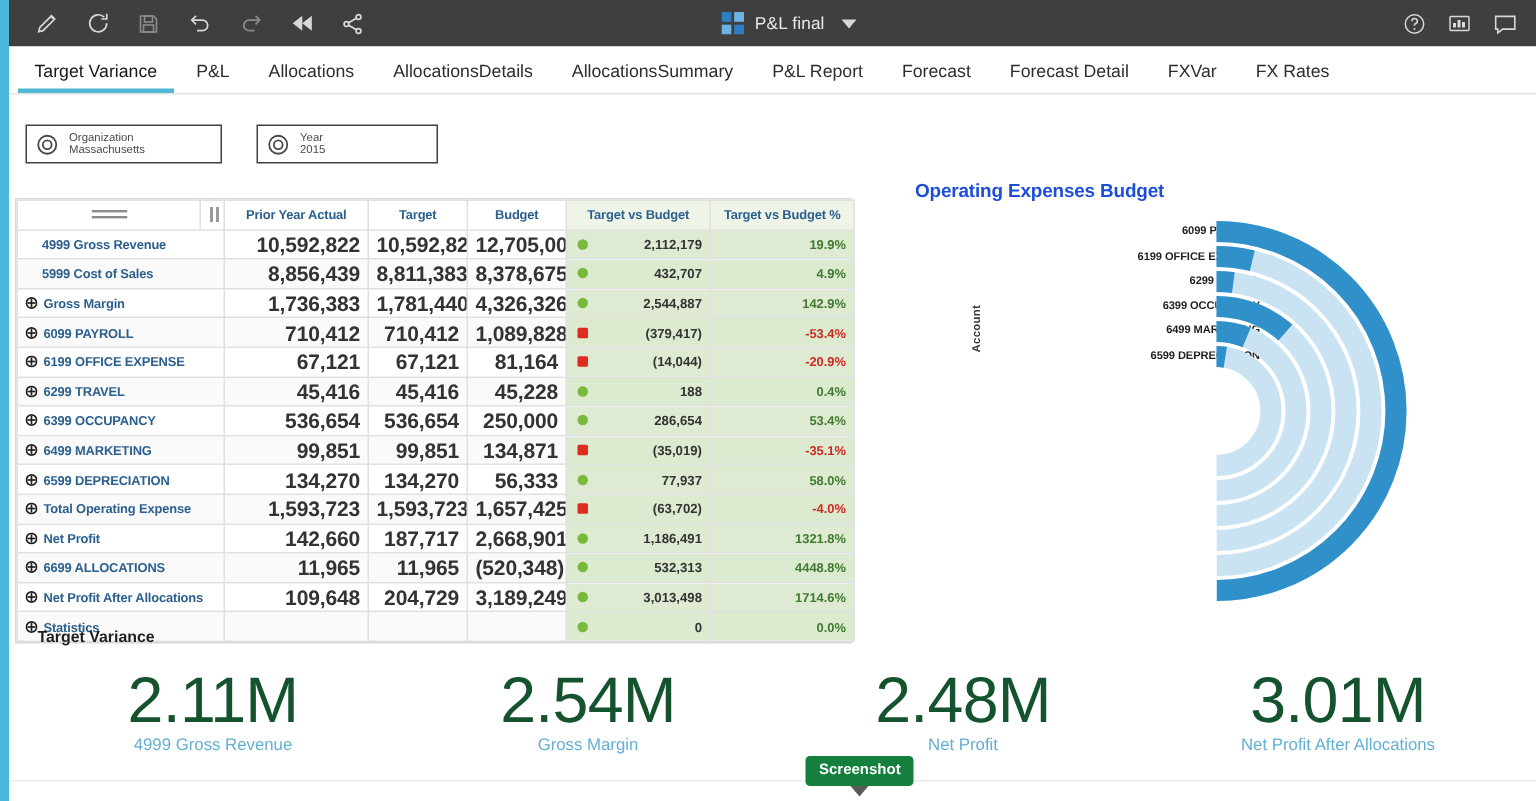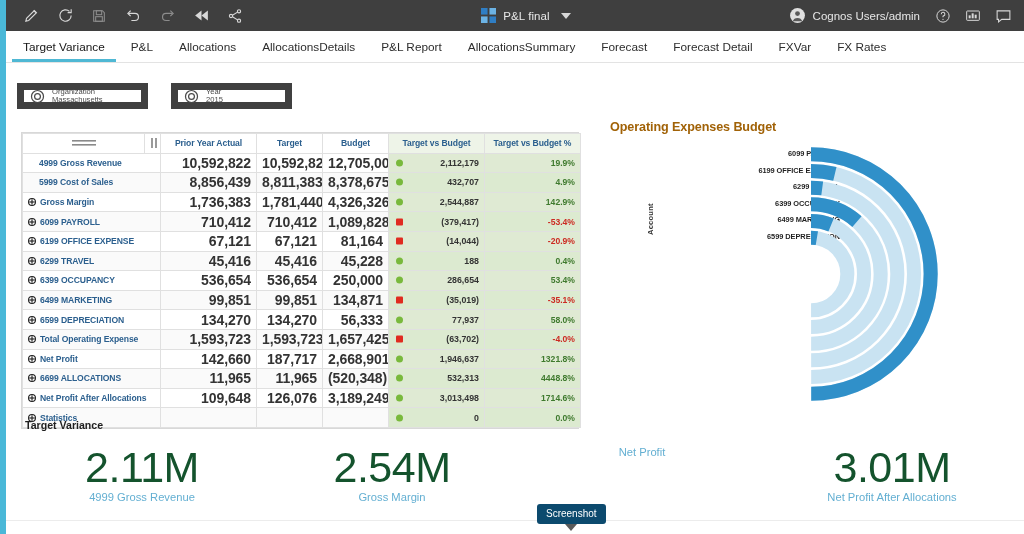--- a/index.html
+++ b/index.html
@@ -102,34 +102,34 @@
   .canvas {
     position: absolute; left: 6px; top: 64px;
     width: 1018px; height: 456px;
     background: #fff;
   }
 
   
   .prompt {
     position: absolute;
     height: 26px;
-    border: 7px solid #404040;
+    border: 1px solid #404040;
     background: #fff;
     display: flex; align-items: center;
     padding: 0 8px 0 6px;
     cursor: pointer;
   }
   .prompt-icon { width: 15px; height: 15px; flex: 0 0 15px; margin-right: 7px; }
   .prompt-text { line-height: 1.12; }
   .prompt-label { font-size: 7.6px; color: #4a4a4a; display: block; }
   .prompt-value { font-size: 7.6px; color: #4a4a4a; display: block; }
 
   
   .crosstab {
-    position: absolute; left: 15px; top: 68px;
+    position: absolute; left: 4px; top: 68px;
     width: 558px;
     border: 1px solid #d8d8d8;
     background: #fff;
     font-size: 9px;
   }
   table.xt { border-collapse: collapse; width: 100%; table-layout: fixed; }
   table.xt th, table.xt td {
     border: 1px solid #e0e0e0;
     padding: 0 5px;
     height: 19.6px;
@@ -188,21 +188,21 @@
   .pct-pos { color: #3f7a2e; }
   .pct-neg { color: #cc2a22; }
 
   
   .chartbox {
     position: absolute; left: 580px; top: 46px;
     width: 438px; height: 310px;
   }
   .chart-title {
     position: absolute; left: 24px; top: 10px;
-    font-size: 12.6px; font-weight: bold; color: #a16207;
+    font-size: 12.6px; font-weight: bold; color: #1d4ed8;
     letter-spacing: -.1px;
   }
   .axis-title {
     position: absolute; left: 60px; top: 125px;
     font-size: 7.6px; font-weight: bold; color: #3a3a3a;
     transform: rotate(-90deg); transform-origin: left top;
     letter-spacing: .2px;
   }
   .radial-labels {
     position: absolute; left: 74px; top: 36px;
@@ -236,26 +236,27 @@
     font-size: 43px; color: #14532d; font-weight: normal;
     line-height: 1.05; letter-spacing: -.5px;
   }
   .kpi-label {
     font-size: 11.2px; color: #63afd2; margin-top: 1px;
   }
 
   
   .tooltip {
     position: absolute; left: 537px; top: 504px;
-    background: #0c4a6e; color: #fff;
+    background: #15803d; color: #fff;
     font-size: 10px;
     padding: 4px 9px 5px;
     border-radius: 3px;
     z-index: 60;
     white-space: nowrap;
+    font-weight: bold;
   }
   .tooltip::after {
     content: ""; position: absolute;
     left: 50%; margin-left: -6px; bottom: -7px;
     width: 0; height: 0;
     border-left: 6px solid transparent;
     border-right: 6px solid transparent;
     border-top: 7px solid #5a5a5a;
   }
 
@@ -332,28 +333,20 @@
           <rect x="9" y="0" width="7" height="7" fill="#6cb3e4"></rect>
           <rect x="0" y="9" width="7" height="7" fill="#6cb3e4"></rect>
           <rect x="9" y="9" width="7" height="7" fill="#2f7ec4"></rect>
         </svg>
         <span class="doc-title">P&amp;L final</span>
         <span class="caret-down"></span>
       </div>
     </div>
 
     <div class="tb-right">
-      <div class="user-chip">
-        <svg width="17" height="17" viewBox="0 0 24 24">
-          <circle cx="12" cy="12" r="10.5" fill="#e0e0e0"></circle>
-          <circle cx="12" cy="9.3" r="3.4" fill="#5a5a5a"></circle>
-          <path d="M5.2 20.2a7.2 7.2 0 0 1 13.6 0z" fill="#5a5a5a"></path>
-        </svg>
-        <span class="user-name">Cognos Users/admin</span>
-      </div>
       <div class="tb-ibtn">
         <svg width="16" height="16" viewBox="0 0 24 24" fill="none" stroke="#d8d8d8" stroke-width="1.5">
           <circle cx="12" cy="12" r="9.2"></circle>
           <path d="M9.4 9.2a2.7 2.7 0 1 1 3.4 2.6c-.7.25-.9.8-.9 1.5v.5" stroke-width="1.6"></path>
           <circle cx="12" cy="17" r="1" fill="#d8d8d8" stroke="none"></circle>
         </svg>
       </div>
       <div class="tb-ibtn">
         <svg width="16" height="16" viewBox="0 0 24 24" fill="none" stroke="#d8d8d8" stroke-width="1.5">
           <rect x="2.5" y="4.5" width="19" height="14" rx="1"></rect>
@@ -368,22 +361,22 @@
         </svg>
       </div>
     </div>
   </div>
 
   <div class="tabstrip" id="tabstrip">
       <div class="tab active">Target Variance</div>
       <div class="tab">P&amp;L</div>
       <div class="tab">Allocations</div>
       <div class="tab">AllocationsDetails</div>
+      <div class="tab">AllocationsSummary</div>
       <div class="tab">P&amp;L Report</div>
-      <div class="tab">AllocationsSummary</div>
       <div class="tab">Forecast</div>
       <div class="tab">Forecast Detail</div>
       <div class="tab">FXVar</div>
       <div class="tab">FX Rates</div>
     </div>
 
   <div class="canvas">
 
     <div class="prompt" id="prompt0" style="left:11px; top:19px; width:131px;">
       <svg class="prompt-icon" viewBox="0 0 16 16">
@@ -545,21 +538,21 @@
             </tr>
             <tr class="">
               <td class="rowlabel" colspan="2"><svg class="exp-ic" viewBox="0 0 10 10">
                   <circle cx="5" cy="5" r="4.3" fill="none" stroke="#1f1f1f" stroke-width="1.4"></circle>
                   <rect x="4.3" y="1.6" width="1.4" height="6.8" fill="#1f1f1f"></rect>
                   <rect x="1.6" y="4.3" width="6.8" height="1.4" fill="#1f1f1f"></rect>
                 </svg><span>Net Profit</span></td>
               <td class="num">142,660</td>
               <td class="num">187,717</td>
               <td class="num">2,668,901</td>
-              <td class="tvb-cell"><span class="status-dot good"></span><span>1,946,637</span></td>
+              <td class="tvb-cell"><span class="status-dot good"></span><span>1,186,491</span></td>
               <td class="pct-cell"><span class="pct-pos">1321.8%</span></td>
             </tr>
             <tr class="alt">
               <td class="rowlabel" colspan="2"><svg class="exp-ic" viewBox="0 0 10 10">
                   <circle cx="5" cy="5" r="4.3" fill="none" stroke="#1f1f1f" stroke-width="1.4"></circle>
                   <rect x="4.3" y="1.6" width="1.4" height="6.8" fill="#1f1f1f"></rect>
                   <rect x="1.6" y="4.3" width="6.8" height="1.4" fill="#1f1f1f"></rect>
                 </svg><span>6699 ALLOCATIONS</span></td>
               <td class="num">11,965</td>
               <td class="num">11,965</td>
@@ -567,21 +560,21 @@
               <td class="tvb-cell"><span class="status-dot good"></span><span>532,313</span></td>
               <td class="pct-cell"><span class="pct-pos">4448.8%</span></td>
             </tr>
             <tr class="">
               <td class="rowlabel" colspan="2"><svg class="exp-ic" viewBox="0 0 10 10">
                   <circle cx="5" cy="5" r="4.3" fill="none" stroke="#1f1f1f" stroke-width="1.4"></circle>
                   <rect x="4.3" y="1.6" width="1.4" height="6.8" fill="#1f1f1f"></rect>
                   <rect x="1.6" y="4.3" width="6.8" height="1.4" fill="#1f1f1f"></rect>
                 </svg><span>Net Profit After Allocations</span></td>
               <td class="num">109,648</td>
-              <td class="num">126,076</td>
+              <td class="num">204,729</td>
               <td class="num">3,189,249</td>
               <td class="tvb-cell"><span class="status-dot good"></span><span>3,013,498</span></td>
               <td class="pct-cell"><span class="pct-pos">1714.6%</span></td>
             </tr>
             <tr class="alt">
               <td class="rowlabel" colspan="2"><svg class="exp-ic" viewBox="0 0 10 10">
                   <circle cx="5" cy="5" r="4.3" fill="none" stroke="#1f1f1f" stroke-width="1.4"></circle>
                   <rect x="4.3" y="1.6" width="1.4" height="6.8" fill="#1f1f1f"></rect>
                   <rect x="1.6" y="4.3" width="6.8" height="1.4" fill="#1f1f1f"></rect>
                 </svg><span>Statistics</span></td>
@@ -627,20 +620,21 @@
       <div class="kpi-row" id="kpi-row">
           <div class="kpi">
             <div class="kpi-value">2.11M</div>
             <div class="kpi-label">4999 Gross Revenue</div>
           </div>
           <div class="kpi">
             <div class="kpi-value">2.54M</div>
             <div class="kpi-label">Gross Margin</div>
           </div>
           <div class="kpi">
+            <div class="kpi-value">2.48M</div>
             <div class="kpi-label">Net Profit</div>
           </div>
           <div class="kpi">
             <div class="kpi-value">3.01M</div>
             <div class="kpi-label">Net Profit After Allocations</div>
           </div>
         </div>
     </div>
 
   </div>

